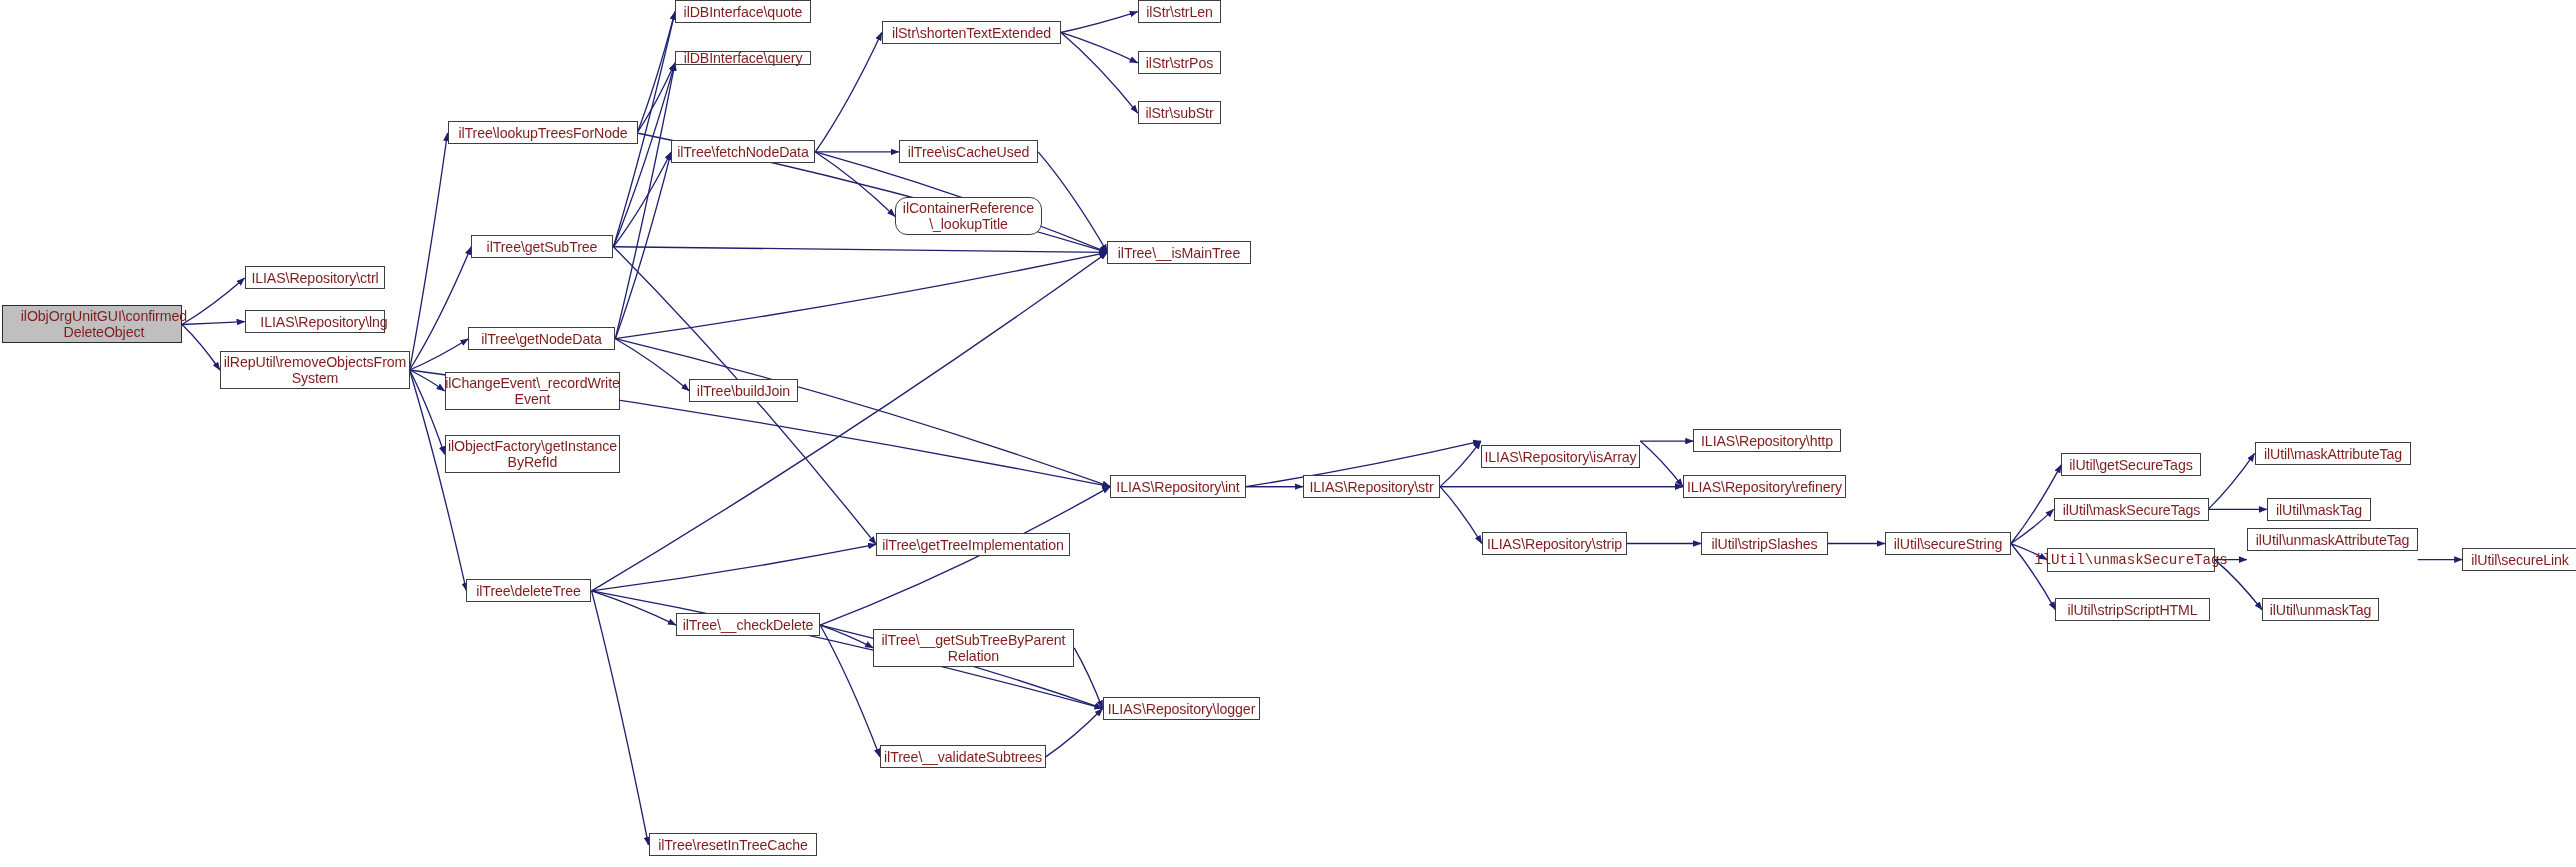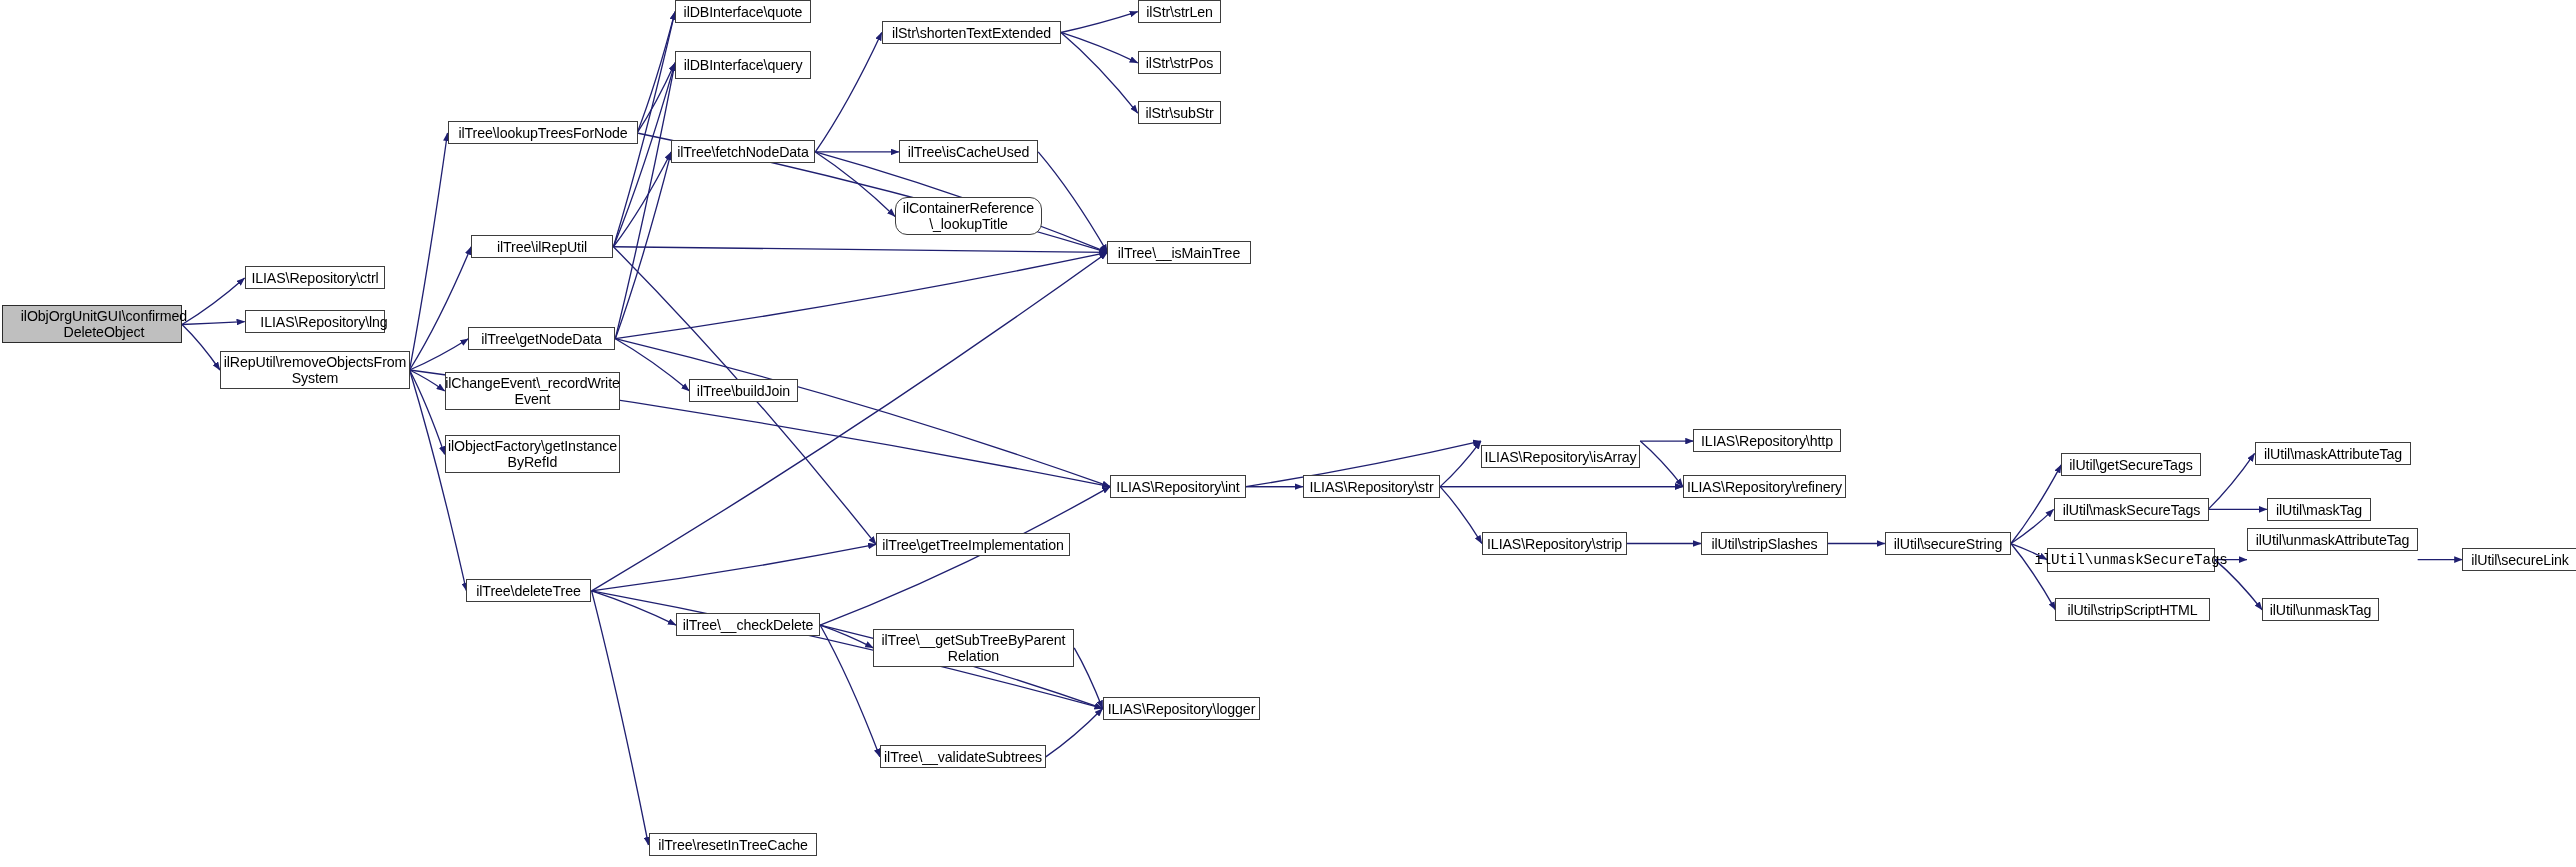--- a/index.html
+++ b/index.html
@@ -21,21 +21,21 @@
     top: 0;
     width: 2576px;
     height: 868px;
     pointer-events: none;
   }
   .node {
     position: absolute;
     box-sizing: border-box;
     border: 0.9px solid #3d3d3d;
     background: #ffffff;
-    color: #000000;
+    color: #7f1d1d;
     display: flex;
     align-items: center;
     justify-content: center;
     text-align: center;
     font-size: 14.2px;
     line-height: 16px;
     letter-spacing: -0.1px;
     white-space: pre-line;
     z-index: 5;
   }
@@ -120,29 +120,29 @@
       </g>
   </svg>
   <div id="nodes-layer">
       <div class="node root" style="left: 1.9px; top: 305px; width: 180px; height: 38px;">ilObjOrgUnitGUI\confirmed
 DeleteObject</div>
       <div class="node" style="left: 245px; top: 266px; width: 140px; height: 23px;">ILIAS\Repository\ctrl</div>
       <div class="node" style="left: 245px; top: 310px; width: 140px; height: 23px; padding-left: 18px;">ILIAS\Repository\lng</div>
       <div class="node" style="left: 220px; top: 351px; width: 190px; height: 38px;">ilRepUtil\removeObjectsFrom
 System</div>
       <div class="node" style="left: 448px; top: 121px; width: 190px; height: 23px;">ilTree\lookupTreesForNode</div>
-      <div class="node" style="left: 471px; top: 235px; width: 142px; height: 23px;">ilTree\ilRepUtil</div>
+      <div class="node" style="left: 471px; top: 235px; width: 142px; height: 23px;">ilTree\getSubTree</div>
       <div class="node" style="left: 468px; top: 327px; width: 147px; height: 23px;">ilTree\getNodeData</div>
       <div class="node" style="left: 445px; top: 372px; width: 175px; height: 38px;">ilChangeEvent\_recordWrite
 Event</div>
       <div class="node" style="left: 445px; top: 435px; width: 175px; height: 38px;">ilObjectFactory\getInstance
 ByRefId</div>
       <div class="node" style="left: 466px; top: 579px; width: 125px; height: 23px;">ilTree\deleteTree</div>
       <div class="node" style="left: 675px; top: 0px; width: 136px; height: 23px;">ilDBInterface\quote</div>
-      <div class="node" style="left: 675px; top: 51px; width: 136px; height: 28px;">ilDBInterface\query</div>
+      <div class="node" style="left: 675px; top: 51px; width: 136px; height: 14px;">ilDBInterface\query</div>
       <div class="node" style="left: 671px; top: 140px; width: 144px; height: 23px;">ilTree\fetchNodeData</div>
       <div class="node" style="left: 689px; top: 379px; width: 109px; height: 23px;">ilTree\buildJoin</div>
       <div class="node" style="left: 676px; top: 613px; width: 144px; height: 23px;">ilTree\__checkDelete</div>
       <div class="node" style="left: 649px; top: 833px; width: 168px; height: 23px;">ilTree\resetInTreeCache</div>
       <div class="node" style="left: 882px; top: 21px; width: 179px; height: 23px;">ilStr\shortenTextExtended</div>
       <div class="node" style="left: 899px; top: 140px; width: 139px; height: 23px;">ilTree\isCacheUsed</div>
       <div class="node" style="left: 895px; top: 197px; width: 147px; height: 38px; border-radius: 12px;">ilContainerReference
 \_lookupTitle</div>
       <div class="node" style="left: 876px; top: 533px; width: 194px; height: 23px;">ilTree\getTreeImplementation</div>
       <div class="node" style="left: 873px; top: 629px; width: 201px; height: 38px;">ilTree\__getSubTreeByParent

